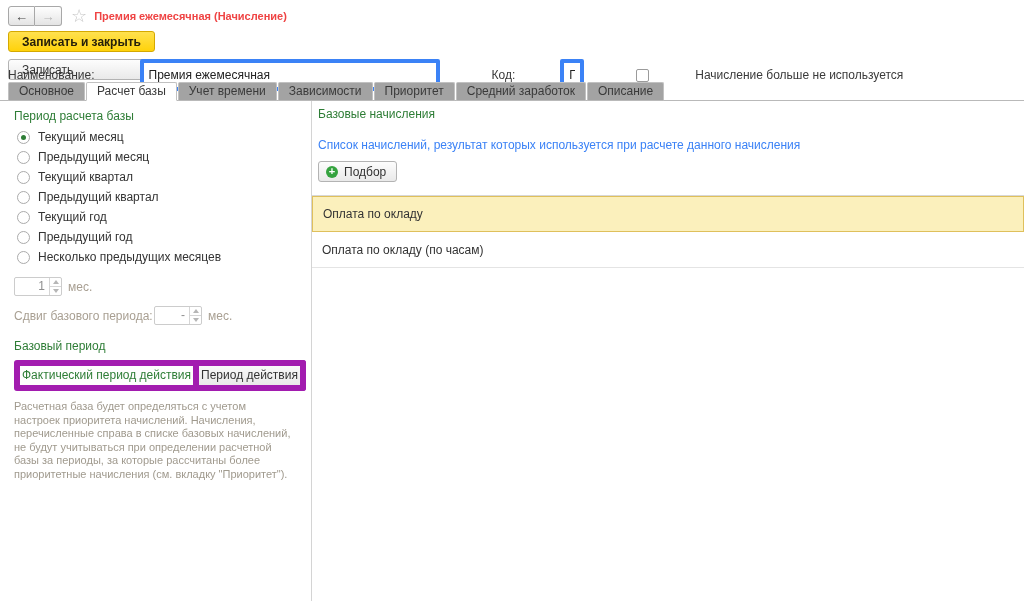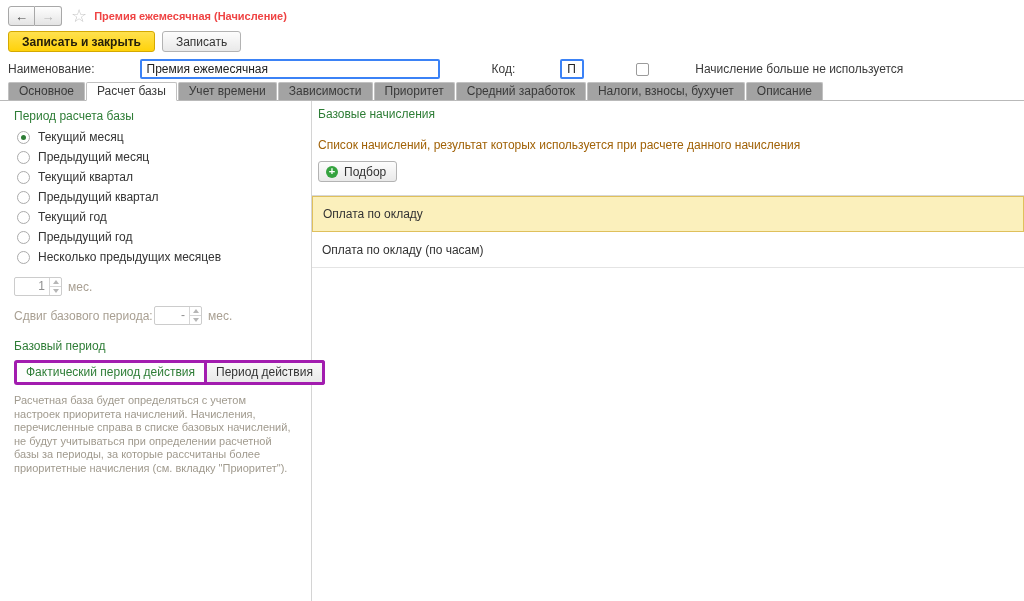--- a/index.html
+++ b/index.html
@@ -15,35 +15,35 @@
   .nav-btn {
     width:27px; height:20px; display:flex; align-items:center; justify-content:center;
     background:linear-gradient(#fefefe,#e4e4e4); border:1px solid #a8a8a8;
     font-size:13px; cursor:pointer;
   }
   .nav-btn.back { border-radius:3px 0 0 3px; color:#444; }
   .nav-btn.fwd { border-radius:0 3px 3px 0; border-left:none; color:#b5b5b5; }
   .star { font-size:18px; color:#c6c6c6; margin:0 7px 0 9px; line-height:1; cursor:pointer; }
   .wtitle { font-size:11px; font-weight:600; color:#ef4444; }
   
-  .cmdbar { position:absolute; top:31px; left:8px; display:flex; gap:7px; }
+  .cmdbar { position:absolute; top:31px; left:8px; display:flex; gap:7px;flex-direction:column; }
   .btn {
     height:21px; padding:0 13px; border:1px solid #b3b3b3; border-radius:3px;
     background:linear-gradient(#fdfdfd,#e9e9e9); font-size:12px; color:#333;
     display:inline-flex; align-items:center; cursor:pointer; white-space:nowrap;
   }
   .btn.primary {
     background:linear-gradient(#ffe14f,var(--button-yellow,#ffd20a));
     border-color:#d5a900; font-weight:bold; color:#26200a;
   }
   
   .formrow { position:absolute; top:59px; left:8px; display:flex; align-items:center;gap:40px; }
   .flabel { color:#3a3a3a; margin-right:5px; white-space:nowrap; }
   .tinput {
-    height:20px; border:2px solid #3b82f6; border-radius:2px; padding:0 5px;
+    height:20px; border:4px solid #3b82f6; border-radius:2px; padding:12px 5px;
     font-size:12px; color:#222; font-family:inherit; background:#fff;
   }
   .name-input { width:300px; }
   .code-input { width:24px; margin-right:12px; }
   .code-label { margin-left:12px; }
   .checkbox {
     width:13px; height:13px; border:1px solid #9b9b9b; border-radius:2px;
     background:#fff; display:inline-block; cursor:pointer; flex:0 0 auto;
   }
   .cb-label { margin-left:6px; color:#3a3a3a; }
@@ -80,29 +80,29 @@
   .spin { width:12px; border-left:1px solid #d6d6d6; display:flex; flex-direction:column; }
   .spin-half { flex:1; display:flex; align-items:center; justify-content:center; }
   .spin-half.up { border-bottom:1px solid #d6d6d6; }
   .spin-half.up::after { content:""; border-left:3px solid transparent; border-right:3px solid transparent; border-bottom:4px solid #b6b6b6; }
   .spin-half.down::after { content:""; border-left:3px solid transparent; border-right:3px solid transparent; border-top:4px solid #b6b6b6; }
   .unit { margin-left:6px; color:#a89f92; }
   .base-period-header { margin-top:14px; }
   
   .segmented { display:inline-flex; margin-top:3px; }
   .seg {
-    border:3px solid #a21caf; padding:2px 9px 3px; font-size:12px; cursor:pointer;
+    border:6px solid #a21caf; padding:2px 2px 3px; font-size:12px; cursor:pointer;
     background:linear-gradient(#f9f9f9,#e9e9e9); color:#333; white-space:nowrap;
   }
   .seg:first-child { border-radius:3px 0 0 3px; }
   .seg:last-child { border-radius:0 3px 3px 0; border-left:none; }
   .seg.selected { background:#fdfdfd; color:var(--accent-green,#2e7d36); }
   .note { margin-top:9px; padding-right:6px; color:#a09a8e; font-size:11px; line-height:13.5px; }
   
-  .subtitle { color:#a16207; margin-top:17px; }
+  .subtitle { color:#3b82f6; margin-top:17px; }
   .pick-btn { margin-top:9px; padding:0 10px 0 7px; height:21px; }
   .plus-icon {
     width:12px; height:12px; border-radius:50%; background:#35a33f; color:#fff;
     display:inline-flex; align-items:center; justify-content:center;
     font-size:11px; font-weight:bold; line-height:1; margin-right:6px; flex:0 0 auto;
   }
   .list { margin:13px 0 0 -6px; border-top:1px solid #d8d8d8; }
   .list-row {
     height:36px; display:flex; align-items:center; padding-left:10px;
     color:#333; cursor:pointer; border-bottom:1px solid #e4e4e4; background:#fff;
@@ -140,21 +140,20 @@
     <span class="cb-label">Начисление больше не используется</span>
   </div>
 
   <div class="tabstrip" id="tab-strip">
       <div class="tab">Основное</div>
       <div class="tab active">Расчет базы</div>
       <div class="tab">Учет времени</div>
       <div class="tab">Зависимости</div>
       <div class="tab">Приоритет</div>
       <div class="tab">Средний заработок</div>
-      <div class="tab">Налоги, взносы, бухучет</div>
       <div class="tab">Описание</div>
     </div>
 
   <div class="content">
 
     <div class="left-panel">
       <div class="sect-header">Период расчета базы</div>
       <div id="radio-group">
           <div class="radio-row">
             <span class="radio checked"></span>

